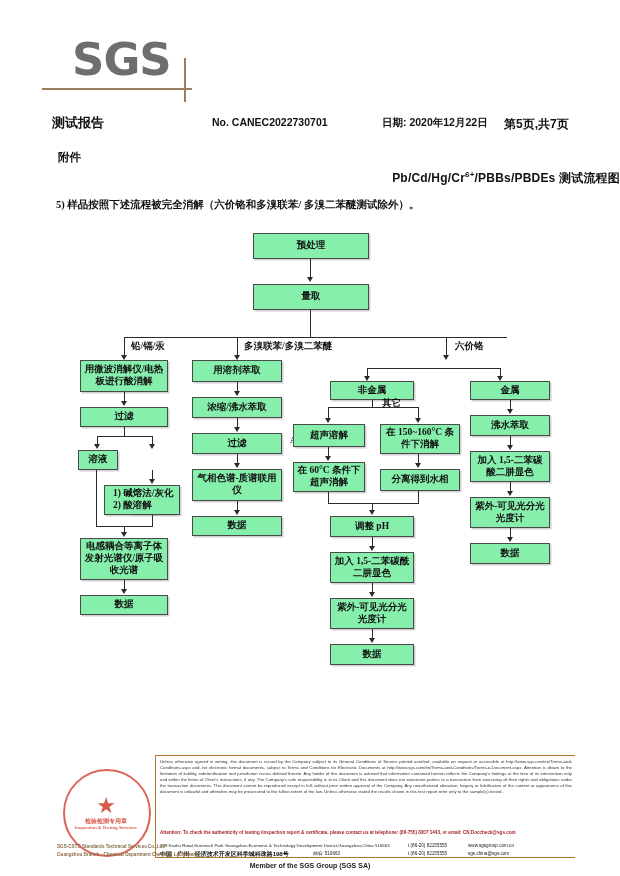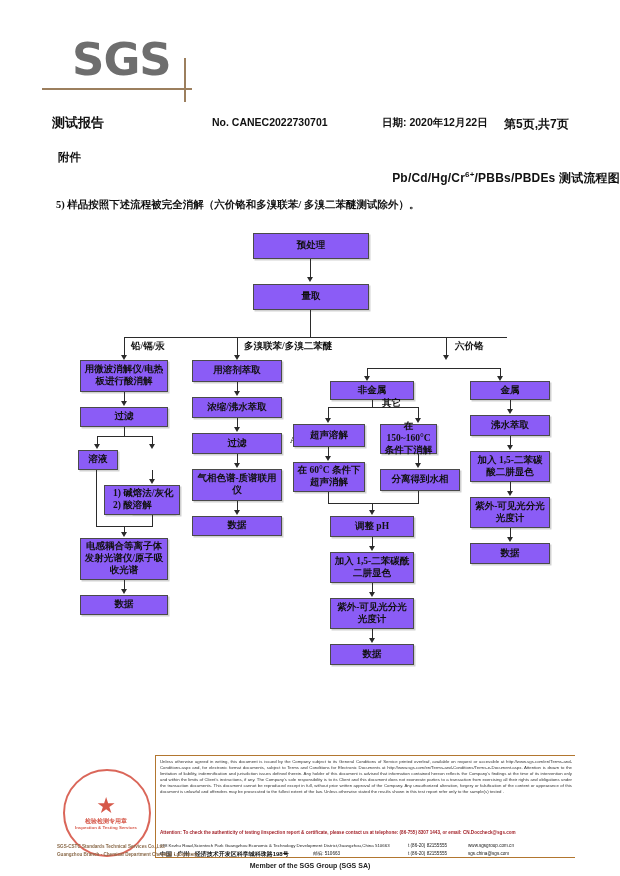--- a/index.html
+++ b/index.html
@@ -30,21 +30,21 @@
   .doc-title{position:absolute;left:0;top:170px;width:620px;text-align:right;
              font-size:12px;font-weight:bold;letter-spacing:.2px;}
   .doc-title sup{font-size:8px;}
   .note{position:absolute;left:56px;top:198px;font-size:10.5px;font-weight:bold;
         font-family:"Liberation Serif","DejaVu Serif",serif;}
 
   
   .chart{position:absolute;left:0;top:0;width:620px;height:700px;}
   .box{
     position:absolute;box-sizing:border-box;
-    border:1px solid #4a4a4a;background:#8b5cf6;
+    border:1px solid #4a4a4a;background:#86efac;
     font-size:9.5px;font-weight:bold;
     font-family:"Liberation Serif","DejaVu Serif",serif;
     display:flex;align-items:center;justify-content:center;
     text-align:center;line-height:1.25;padding:1px 2px;
     box-shadow:1.5px 1.5px 0 rgba(0,0,0,.18);
   }
   .box.left{justify-content:flex-start;padding-left:8px;text-align:left;}
   .lbl{
     position:absolute;font-size:9.5px;font-weight:bold;
     font-family:"Liberation Serif","DejaVu Serif",serif;white-space:nowrap;
@@ -195,21 +195,21 @@
     <div class="ln v" style="left:418px;top:407px;height:14px;"></div>
     <div class="arw" style="left:415px;top:418px;"></div>
     <div class="lbl" style="left:290px;top:397px;font-size:9px;margin-top:38px;">ABS/PC/PVC</div>
     <div class="lbl" style="left:382px;top:397px;">其它</div>
 
     <div class="box" style="left:293px;top:424px;width:72px;height:23px;">超声溶解</div>
     <div class="ln v" style="left:328px;top:447px;height:12px;"></div>
     <div class="arw" style="left:325px;top:456px;"></div>
     <div class="box" style="left:293px;top:462px;width:72px;height:30px;">在 60°C 条件下超声消解</div>
 
-    <div class="box" style="left:380px;top:424px;width:57px;height:30px;">在 150~160°C 条件下消解</div>
+    <div class="box" style="left:380px;top:424px;width:80px;height:30px;">在 150~160°C 条件下消解</div>
     <div class="ln v" style="left:418px;top:454px;height:12px;"></div>
     <div class="arw" style="left:415px;top:463px;"></div>
     <div class="box" style="left:380px;top:469px;width:80px;height:22px;">分离得到水相</div>
 
     <div class="ln v" style="left:328px;top:492px;height:12px;"></div>
     <div class="ln v" style="left:418px;top:491px;height:13px;"></div>
     <div class="ln h" style="left:328px;top:503px;width:91px;"></div>
     <div class="ln v" style="left:372px;top:503px;height:10px;"></div>
     <div class="arw" style="left:369px;top:510px;"></div>
 

